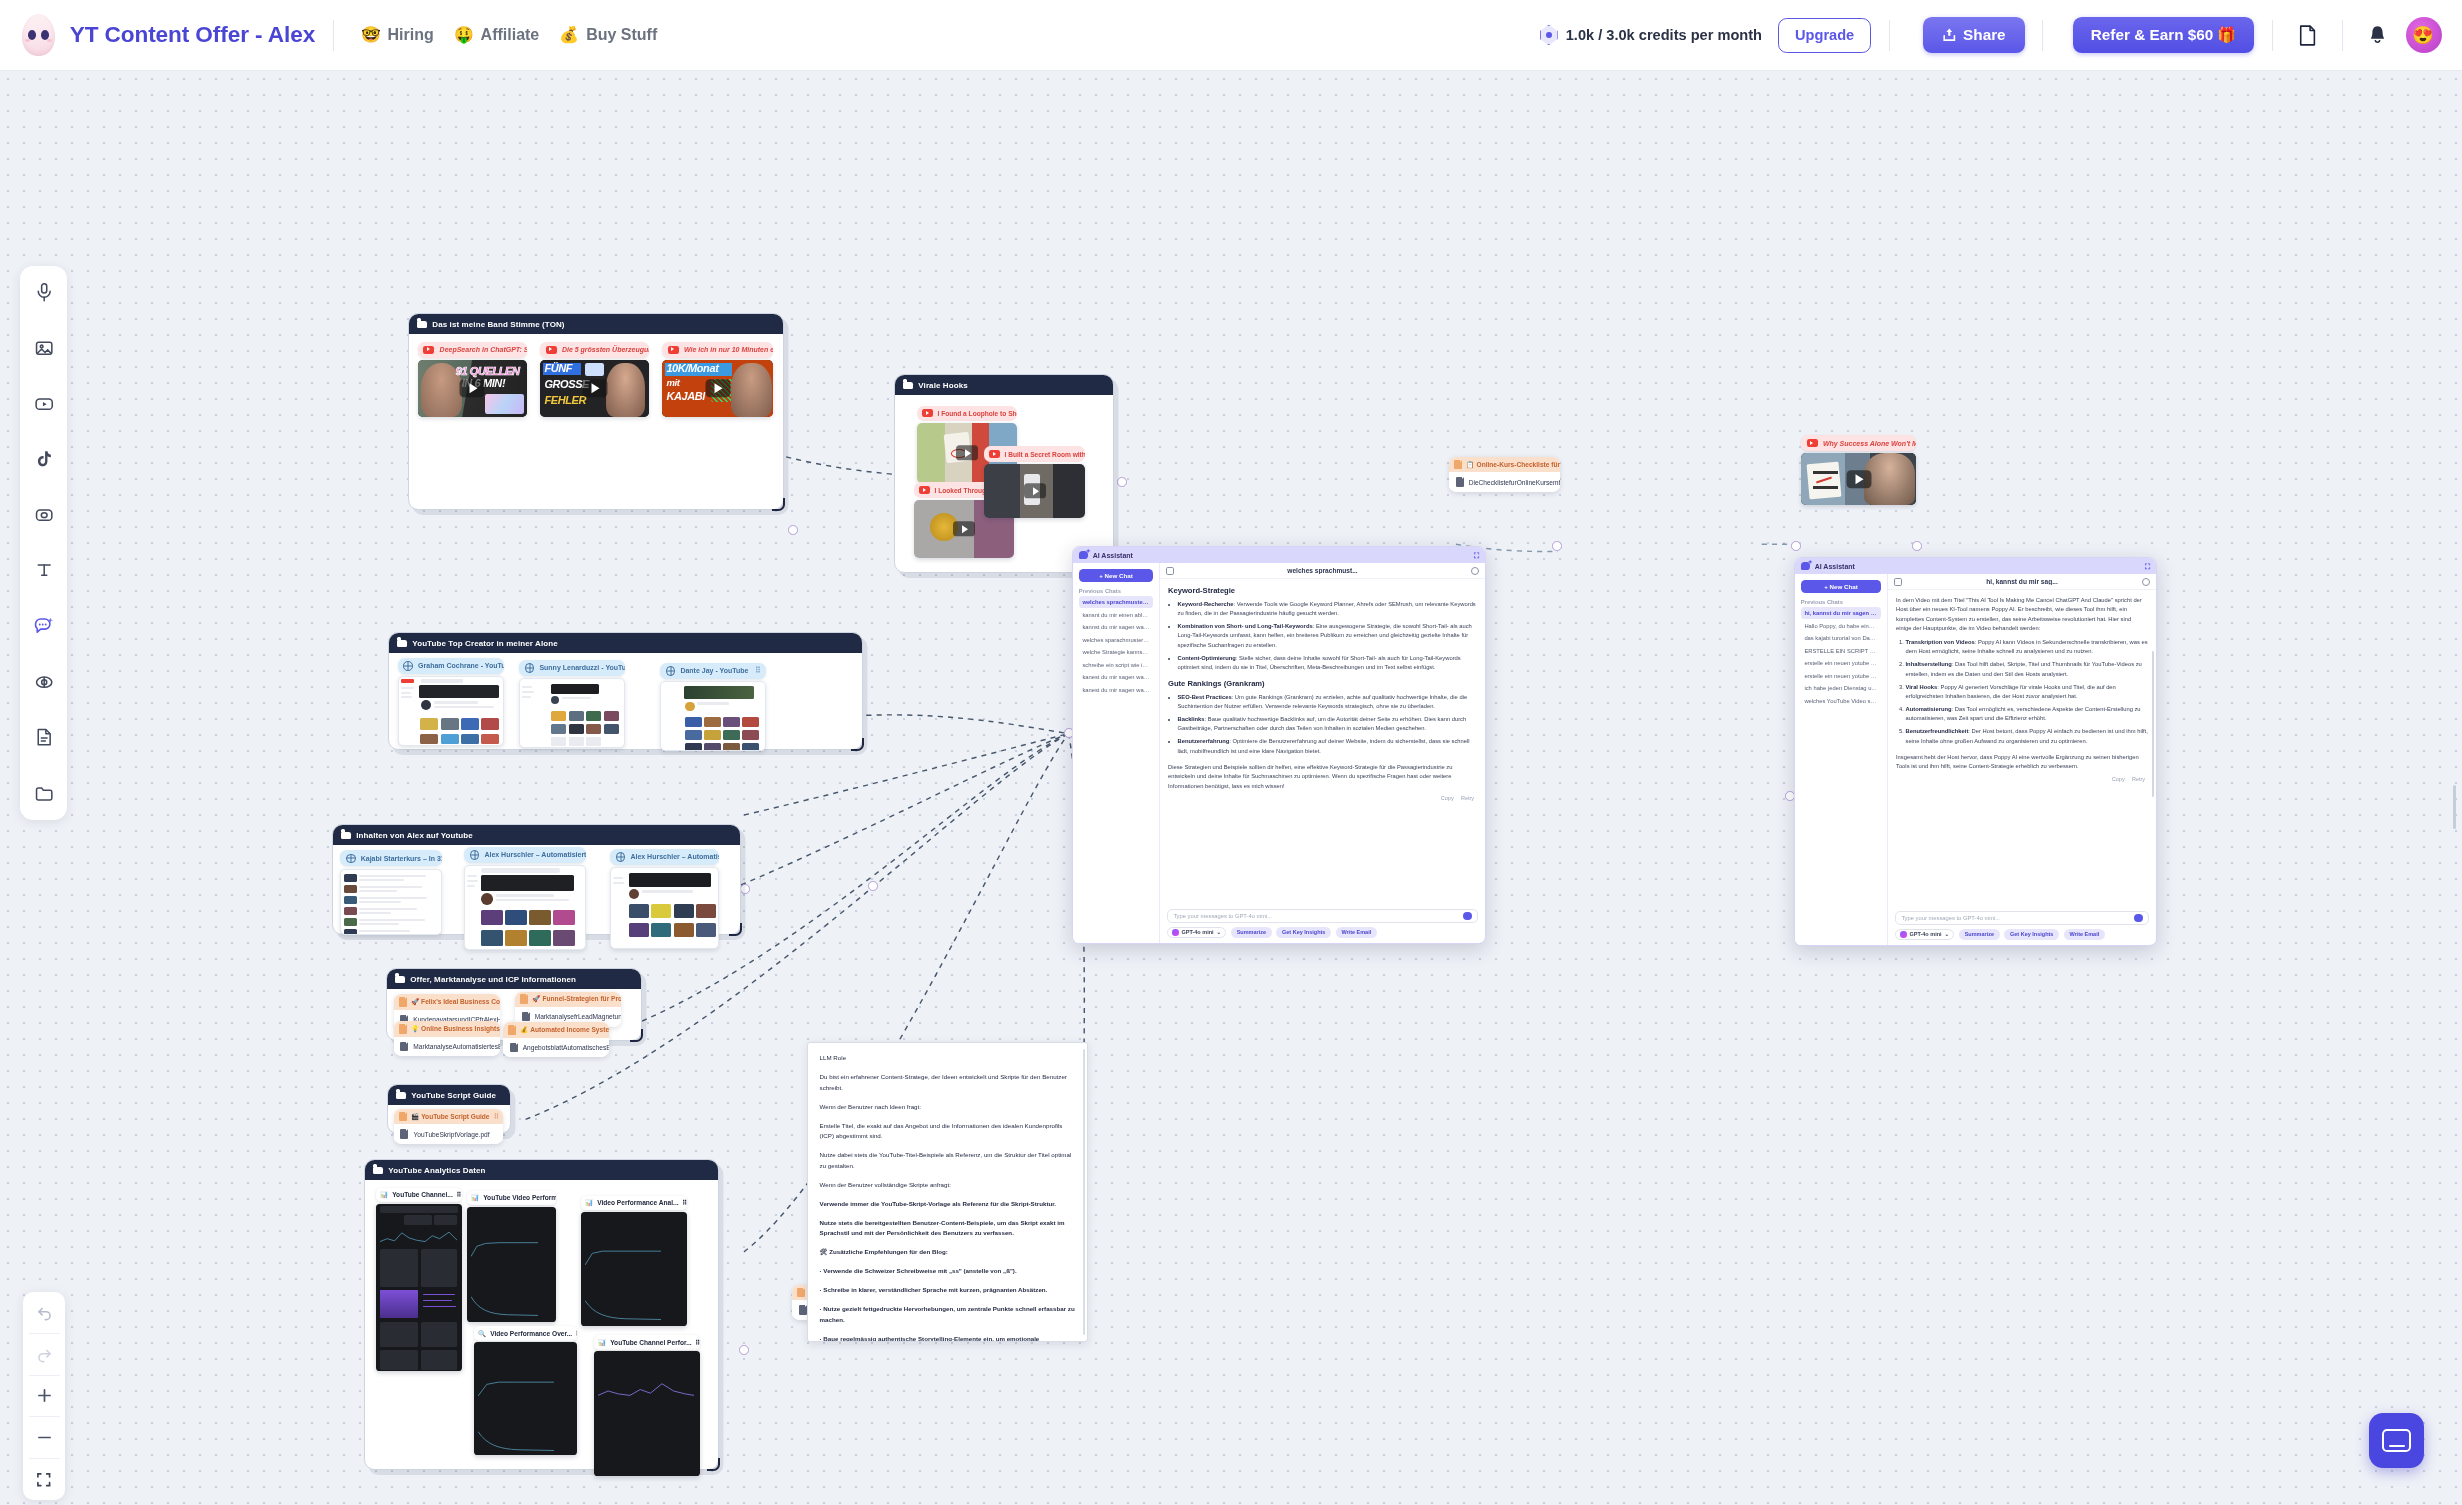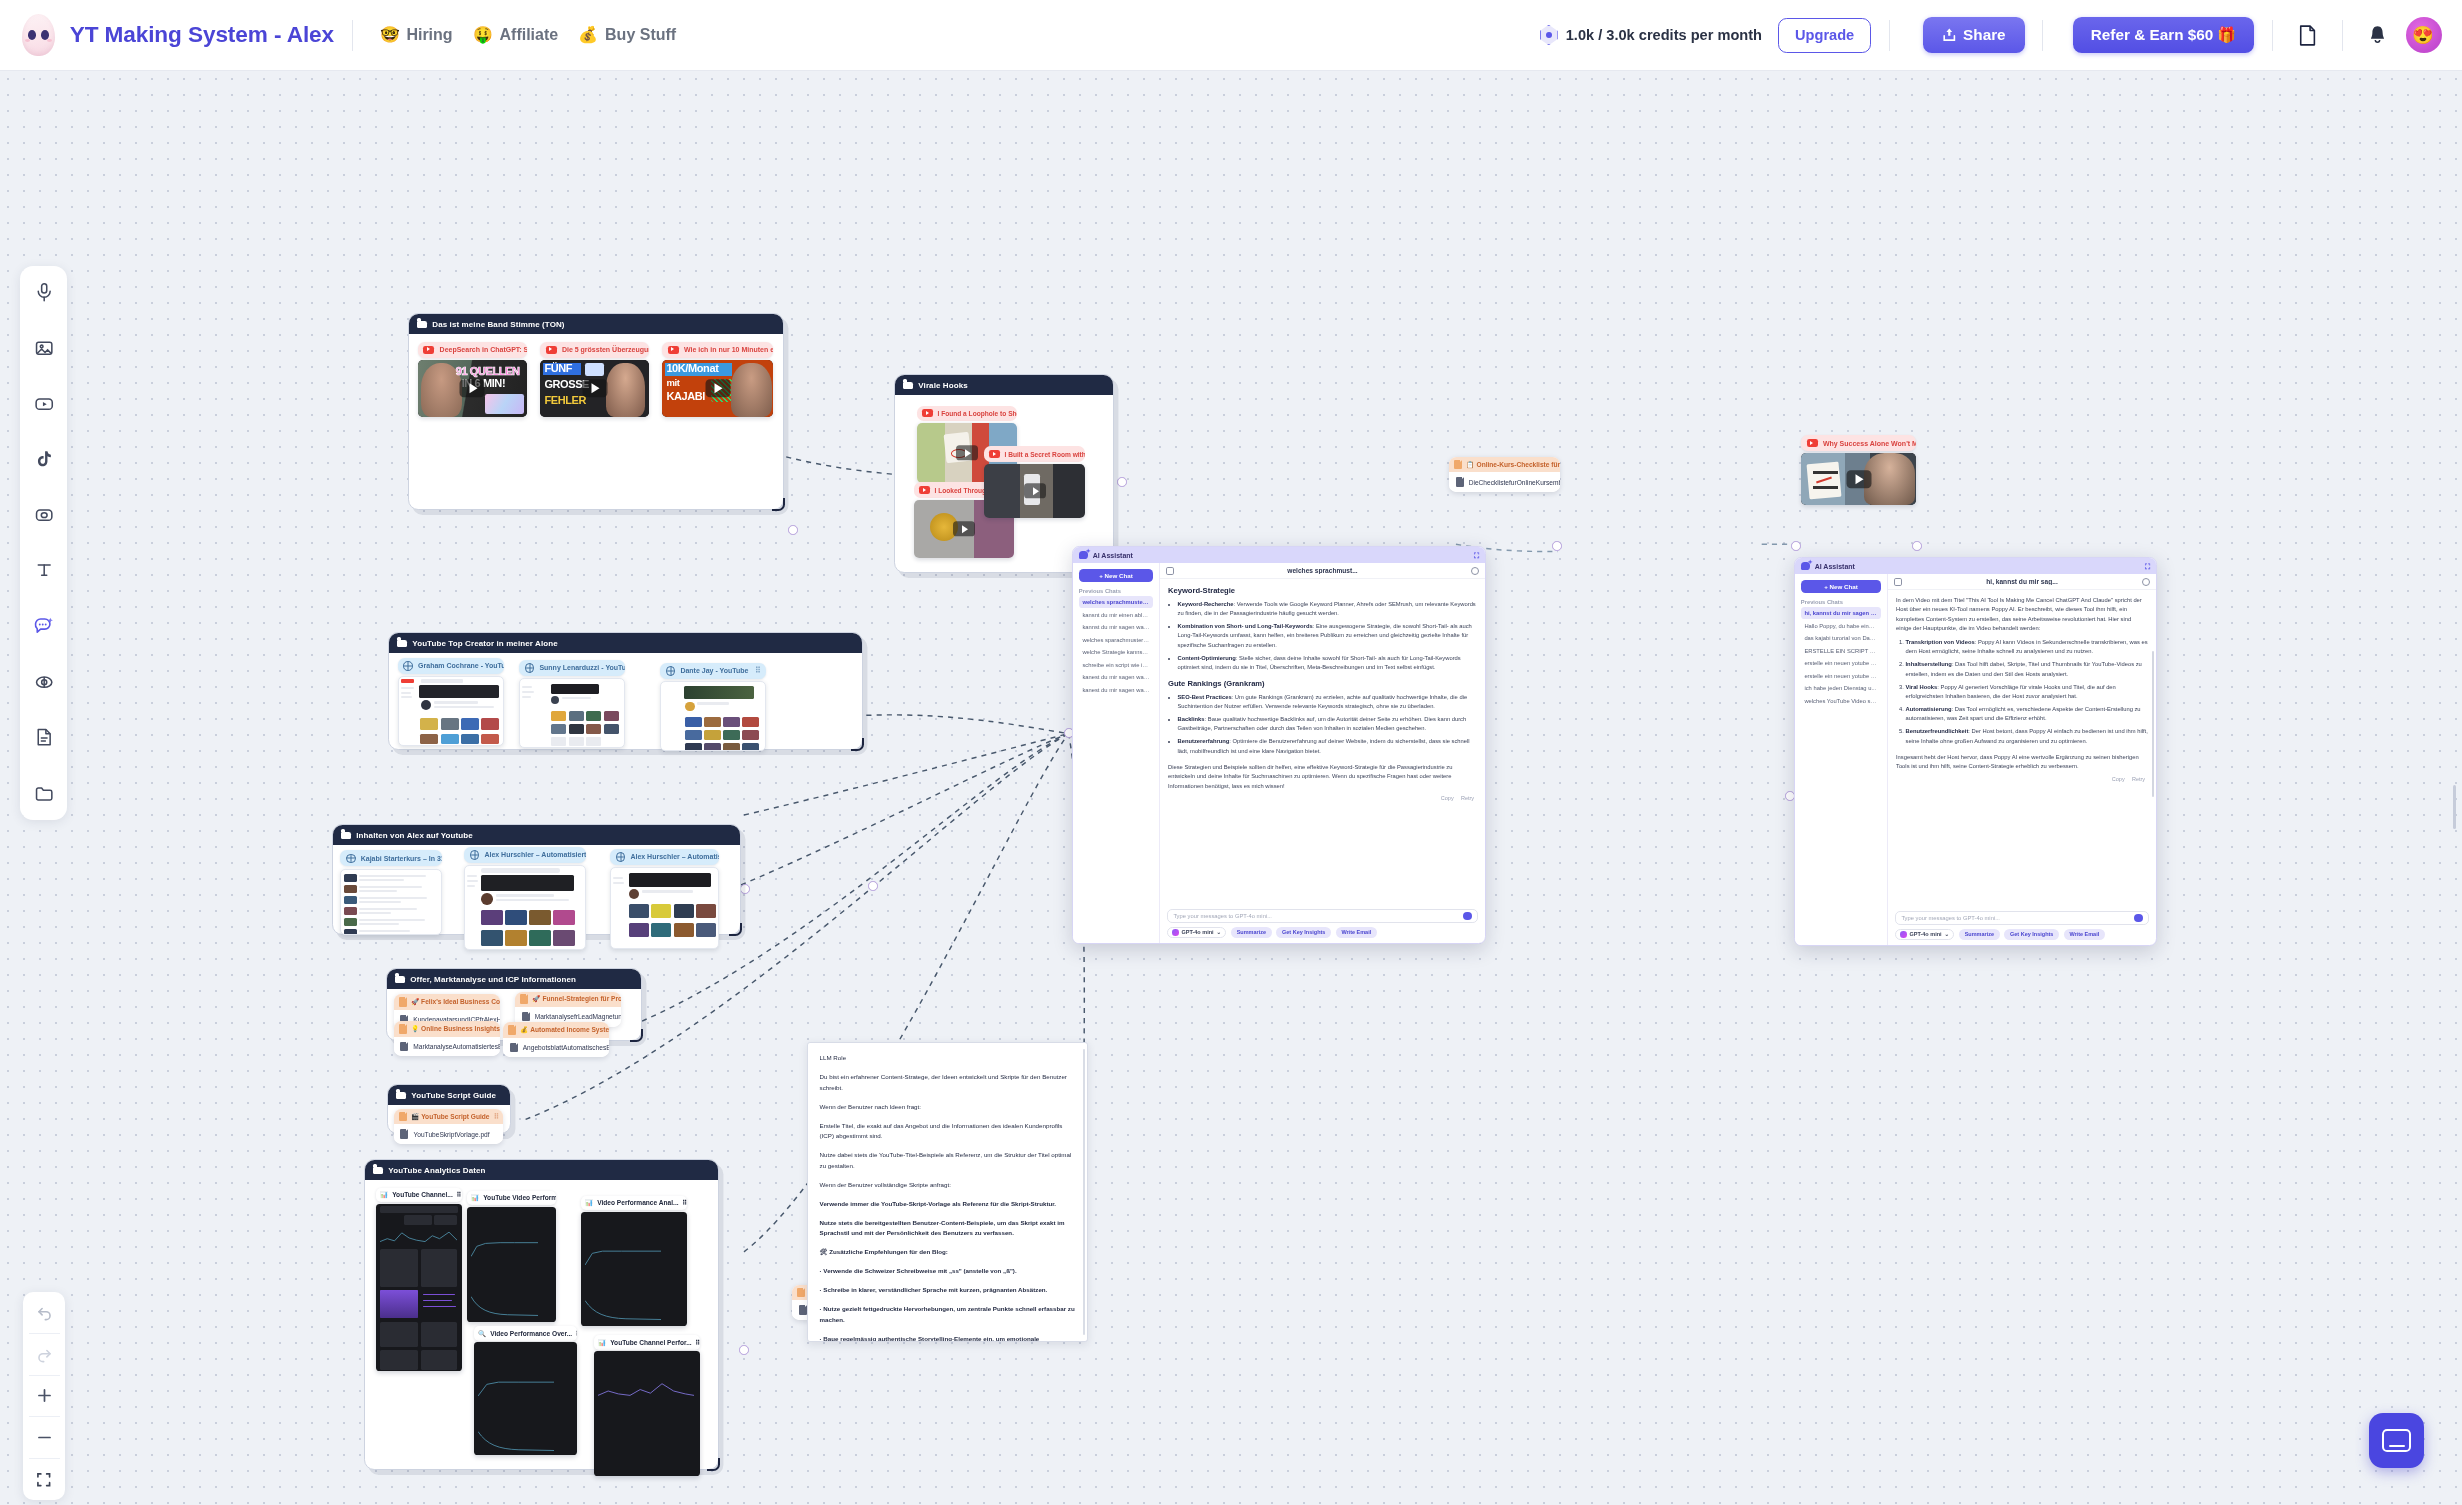--- a/index.html
+++ b/index.html
@@ -134,21 +134,21 @@
   }
   .folder-ico { width:9.5px;height:7.3px;background:#fff;border-radius:1.1px 2.2px 1.5px 1.5px; position:relative; flex:none; }
   .folder-ico::before{content:"";position:absolute;top:-2.2px;left:0;width:4.4px;height:2.2px;background:#fff;border-radius:1.5px 1.5px 0 0;}
   .board .bbody { position:relative; width:100%; height:calc(100% - 20.4px); }
 
   .resize-h { position:absolute; right:-1.5px; bottom:-2.2px; width:13px;height:13px;
     border-right:2.2px solid #1d2540; border-bottom:2.2px solid #1d2540;
     border-bottom-right-radius:6.6px; }
 
   
-  .vtile { position:absolute; }
+  .vtile { position:absolute;font-style:italic; }
   .vtile .pill {
     background:#fde3e3; border-radius:6.6px 6.6px 6.6px 6.6px;
     height:16px; display:flex; align-items:center; gap:5.1px;
     padding: 0 5.8px; font-size:7px; font-weight:700; color:#d9433f;
     white-space:nowrap; overflow:hidden;
     box-shadow: 0 0.7px 2.2px rgba(20,30,60,.10);
   }
   .yt-ico { width:11px;height:8px;background:#ef3e36;border-radius:2.2px;position:relative;flex:none; }
   .yt-ico::after{content:"";position:absolute;left:3.6px;top:1.8px;border-left:3.6px solid #fff;border-top:2.2px solid transparent;border-bottom:2.2px solid transparent;}
   .pill .dots { margin-left:auto; opacity:.55; font-size:8px; letter-spacing:-0.7px; flex:none; }
@@ -276,21 +276,21 @@
 </head>
 <body>
 
 <div class="topbar">
   <div class="logo-wrap">
     <div class="logo-blob">
         <span class="logo-cheek l"></span>
         <span class="logo-cheek r"></span>
       </div>
   </div>
-  <div class="app-title">YT Making System - Alex</div>
+  <div class="app-title">YT Content Offer - Alex</div>
   <div class="vdiv"></div>
 
   <div class="nav-link">
     <span class="emo">🤓</span>
     <span>Hiring</span>
   </div>
   <div class="nav-link">
     <span class="emo">🤑</span>
     <span>Affiliate</span>
   </div>

